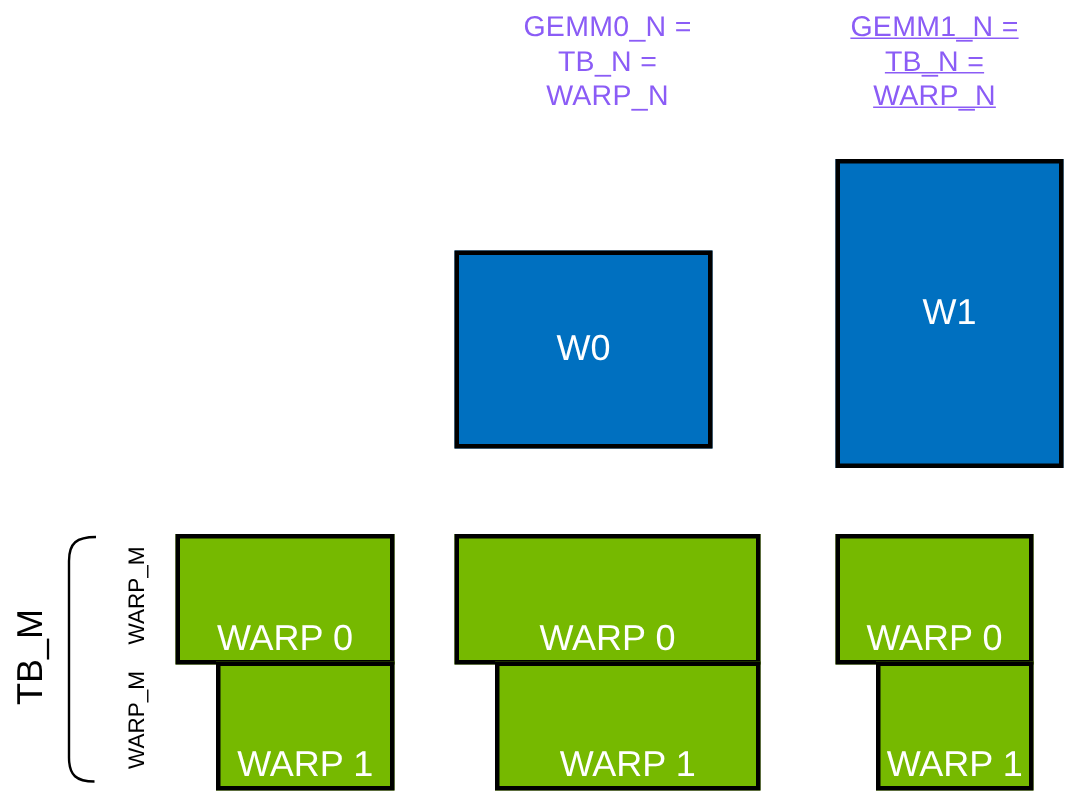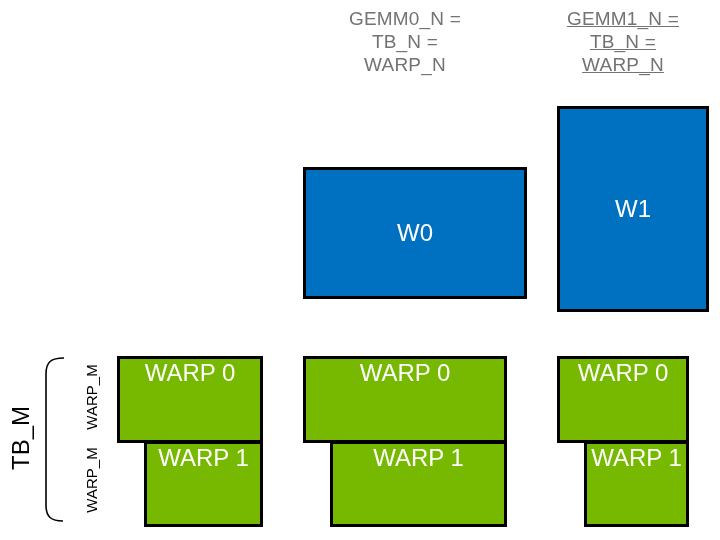--- a/index.html
+++ b/index.html
@@ -14,60 +14,60 @@
     height: 540px;
     background: #ffffff;
     overflow: hidden;
   }
   .col-header {
     position: absolute;
     top: 7px;
     text-align: center;
     font-size: 19px;
     line-height: 23px;
-    color: #737373;
+    color: #8b5cf6;
     letter-spacing: 0.2px;
   }
   .col-header span { display: block; }
   #header-gemm0 { left: 305px; width: 200px; }
   #header-gemm1 { left: 543px; width: 160px; text-decoration: underline; }
 
   .box {
     position: absolute;
     box-sizing: border-box;
     border: 3px solid #000000;
     display: flex;
     align-items: center;
     justify-content: center;
     color: #ffffff;
     font-size: 24px;
   }
   .blue  { background: #0070C0; }
 
-  #w0-box { left: 303px; top: 167px; width: 224px; height: 132px; }
+  #w0-box { left: 303px; top: 167px; width: 172px; height: 132px; }
   #w1-box { left: 557px; top: 106px; width: 152px; height: 206px; }
 
   .warp-col {
     position: absolute;
     top: 356px;
     height: 171px;
     display: flex;
     flex-direction: column;
   }
   #warp-col-left   { left: 117px; width: 146px; }
   #warp-col-middle { left: 303px; width: 204px; }
   #warp-col-right  { left: 557px; width: 132px; }
   .warp-cell {
     position: relative;
     box-sizing: border-box;
     border: 3px solid #000000;
     background: #76B900;
     flex: 1 1 0;
     display: flex;
-    align-items: flex-start;
+    align-items: flex-end;
     justify-content: center;
     color: #ffffff;
     font-size: 24px;
   }
   .warp-cell + .warp-cell { margin-top: -2px; margin-left: 27px; }
 
   .rot {
     position: absolute;
     text-align: center;
     color: #000000;

